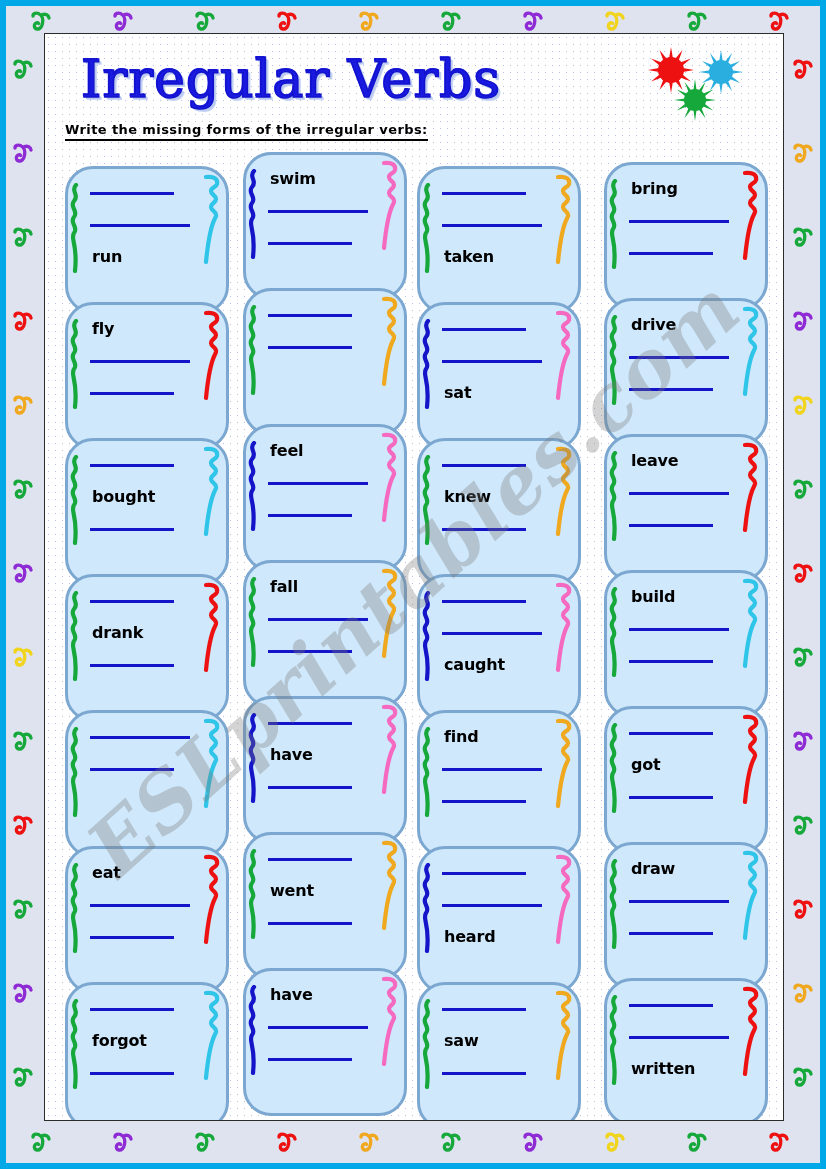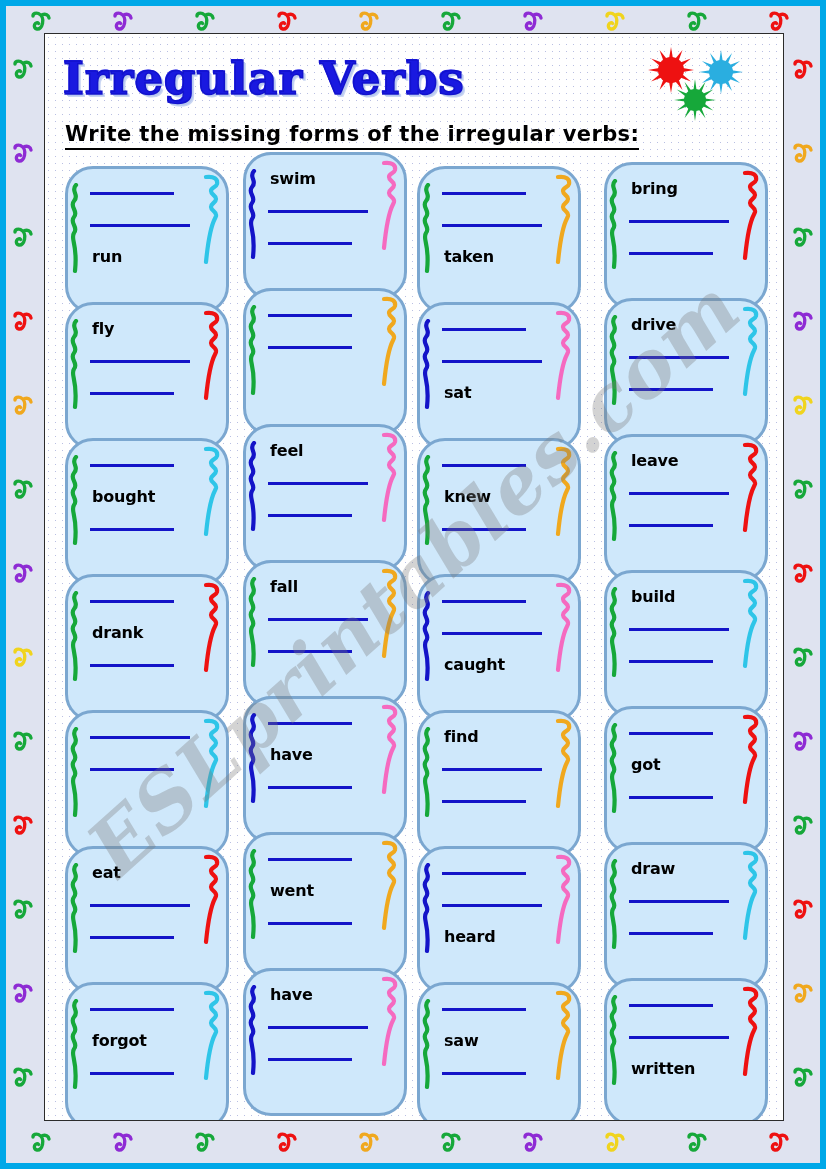--- a/index.html
+++ b/index.html
@@ -20,39 +20,40 @@
     overflow:hidden;
   }
   
   .curl{position:absolute;width:26px;height:26px;user-select:none;}
   .curl svg{display:block;width:26px;height:26px;}
 
   
   #title-wrap{position:absolute;left:18px;top:6px;width:600px;height:78px;}
   #title{
     font-family:"DejaVu Serif", serif;
-    font-weight:bold;
-    font-size:45px;
+    font-weight:normal;
+    font-size:52px;
     letter-spacing:1px;
     color:#1919e0;
     text-shadow:
        2px 2px 0 #b9c9ef,
        3px 3px 0 #c9d6f3,
       -1px -1px 0 #2222ee;
     -webkit-text-stroke:1.5px #1212cc;
     white-space:nowrap;
     line-height:78px;
+    margin-left:18px;
   }
   #bursts{position:absolute;right:18px;top:10px;width:120px;height:70px;}
   .burst{position:absolute;}
   
   #instruction{
     position:absolute;left:20px;top:88px;
     font-family:"DejaVu Sans", sans-serif;
-    font-weight:bold;font-size:21px;color:#000;
+    font-weight:bold;font-size:13px;color:#000;
     letter-spacing:.4px;
     border-bottom:2.5px solid #000;
     padding-bottom:2px;
     white-space:nowrap;
   }
   
   #grid{position:absolute;left:14px;top:118px;width:712px;height:955px;}
   .row{position:relative;height:136px;}
   .card{
     position:absolute;

